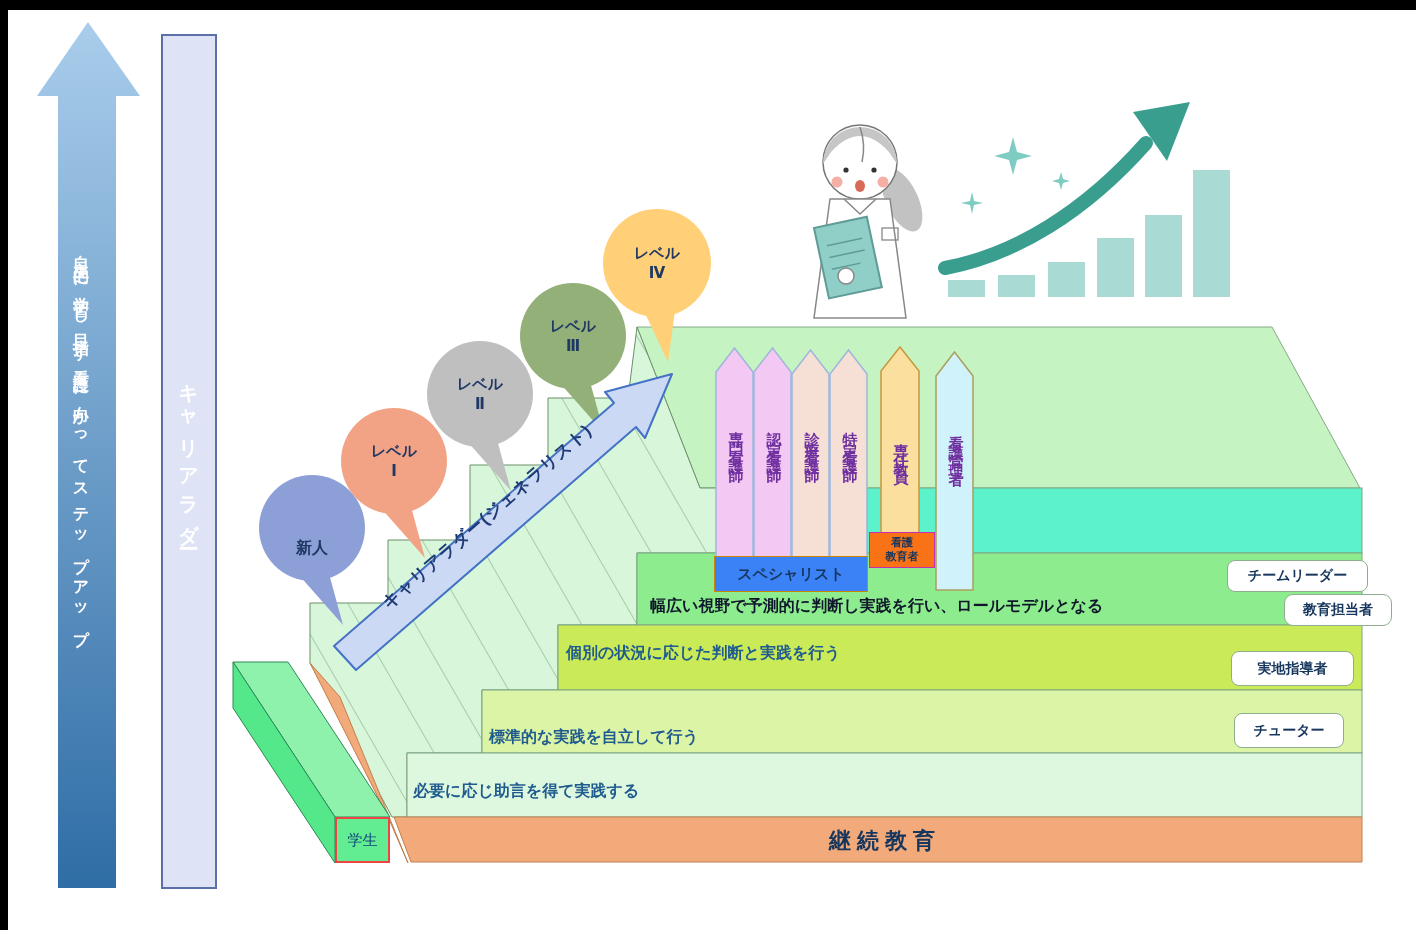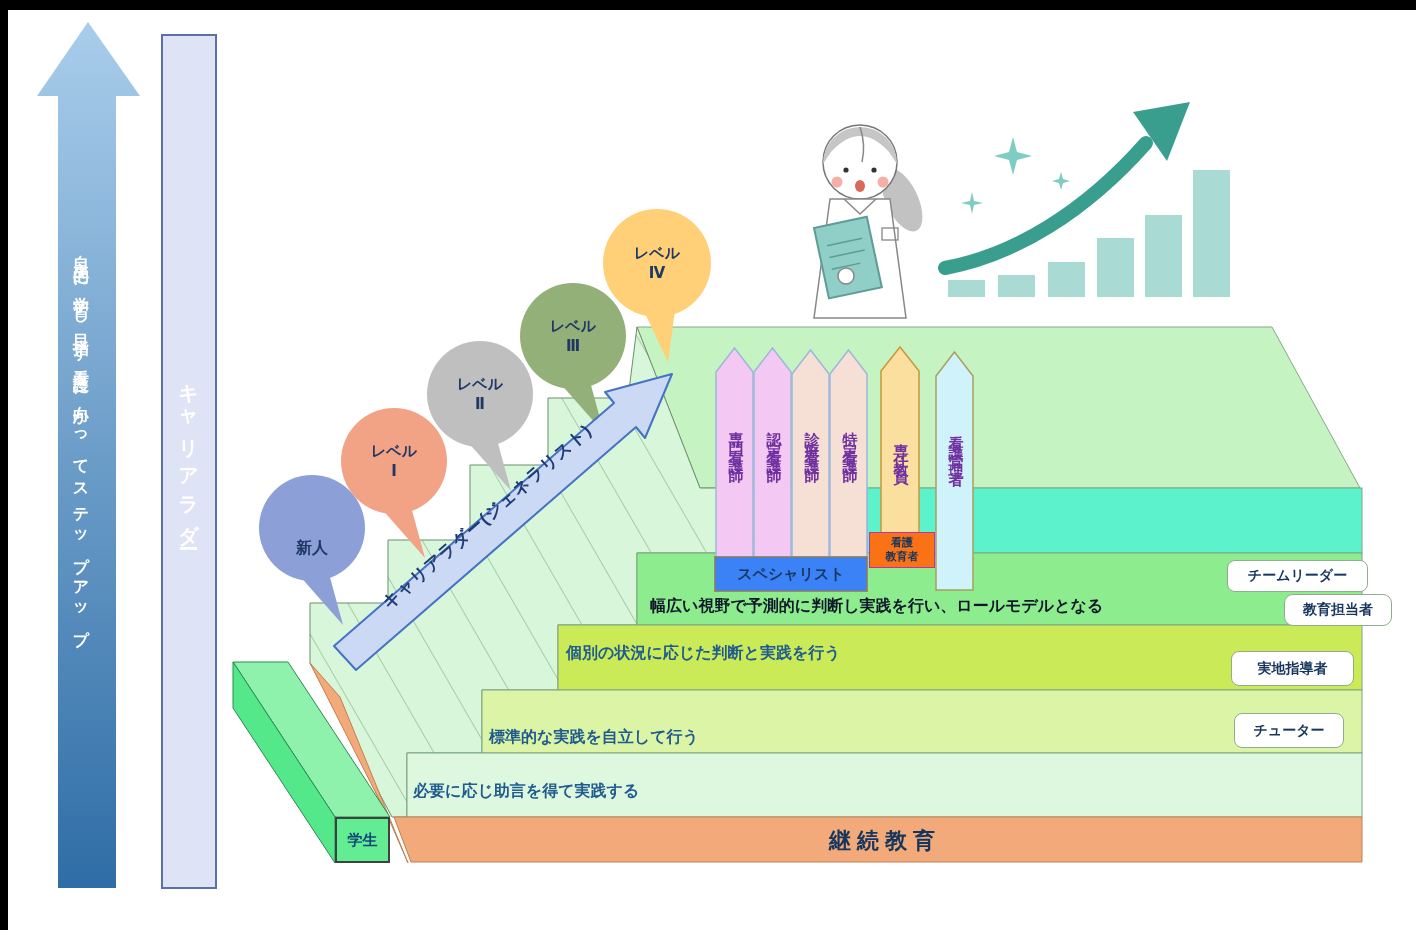--- a/index.html
+++ b/index.html
@@ -176,16 +176,16 @@
 <div class="txt band-text" style="left:489px;top:727px;color:#1F5B8E;">標準的な実践を自立して行う</div>
 <div class="txt band-text" style="left:413px;top:781px;color:#1F5B8E;">必要に応じ助言を得て実践する</div>
 
 <div class="badge" style="left:1211px;top:560px;width:139px;height:30px;">チームリーダー</div>
 <div class="badge" style="left:1268px;top:594px;width:106px;height:30px;border-radius:9px;">教育担当者</div>
 <div class="badge" style="left:1215px;top:651px;width:121px;height:33px;">実地指導者</div>
 <div class="badge" style="left:1218px;top:713px;width:108px;height:33px;font-family:Liberation Mono, monospace;">チューター</div>
 
 <div class="txt" style="left:700px;top:826px;width:370px;text-align:center;color:#17365D;font-size:22px;font-weight:bold;letter-spacing:6px;">継続教育</div>
 
-<div style="position:absolute;left:335px;top:817px;width:55px;height:46px;background:#63ED92;border:2px solid #404040;
-     display:flex;align-items:center;justify-content:center;color:#10457A;font-size:15px;font-weight:bold;box-sizing:border-box;">学生</div>
+<div style="position:absolute;left:335px;top:817px;width:55px;height:46px;background:#63ED92;border:2px solid #ef4444;
+     display:flex;align-items:center;justify-content:center;color:#10457A;font-size:15px;font-weight:normal;box-sizing:border-box;">学生</div>
 
 </div>
 
 </body></html>

